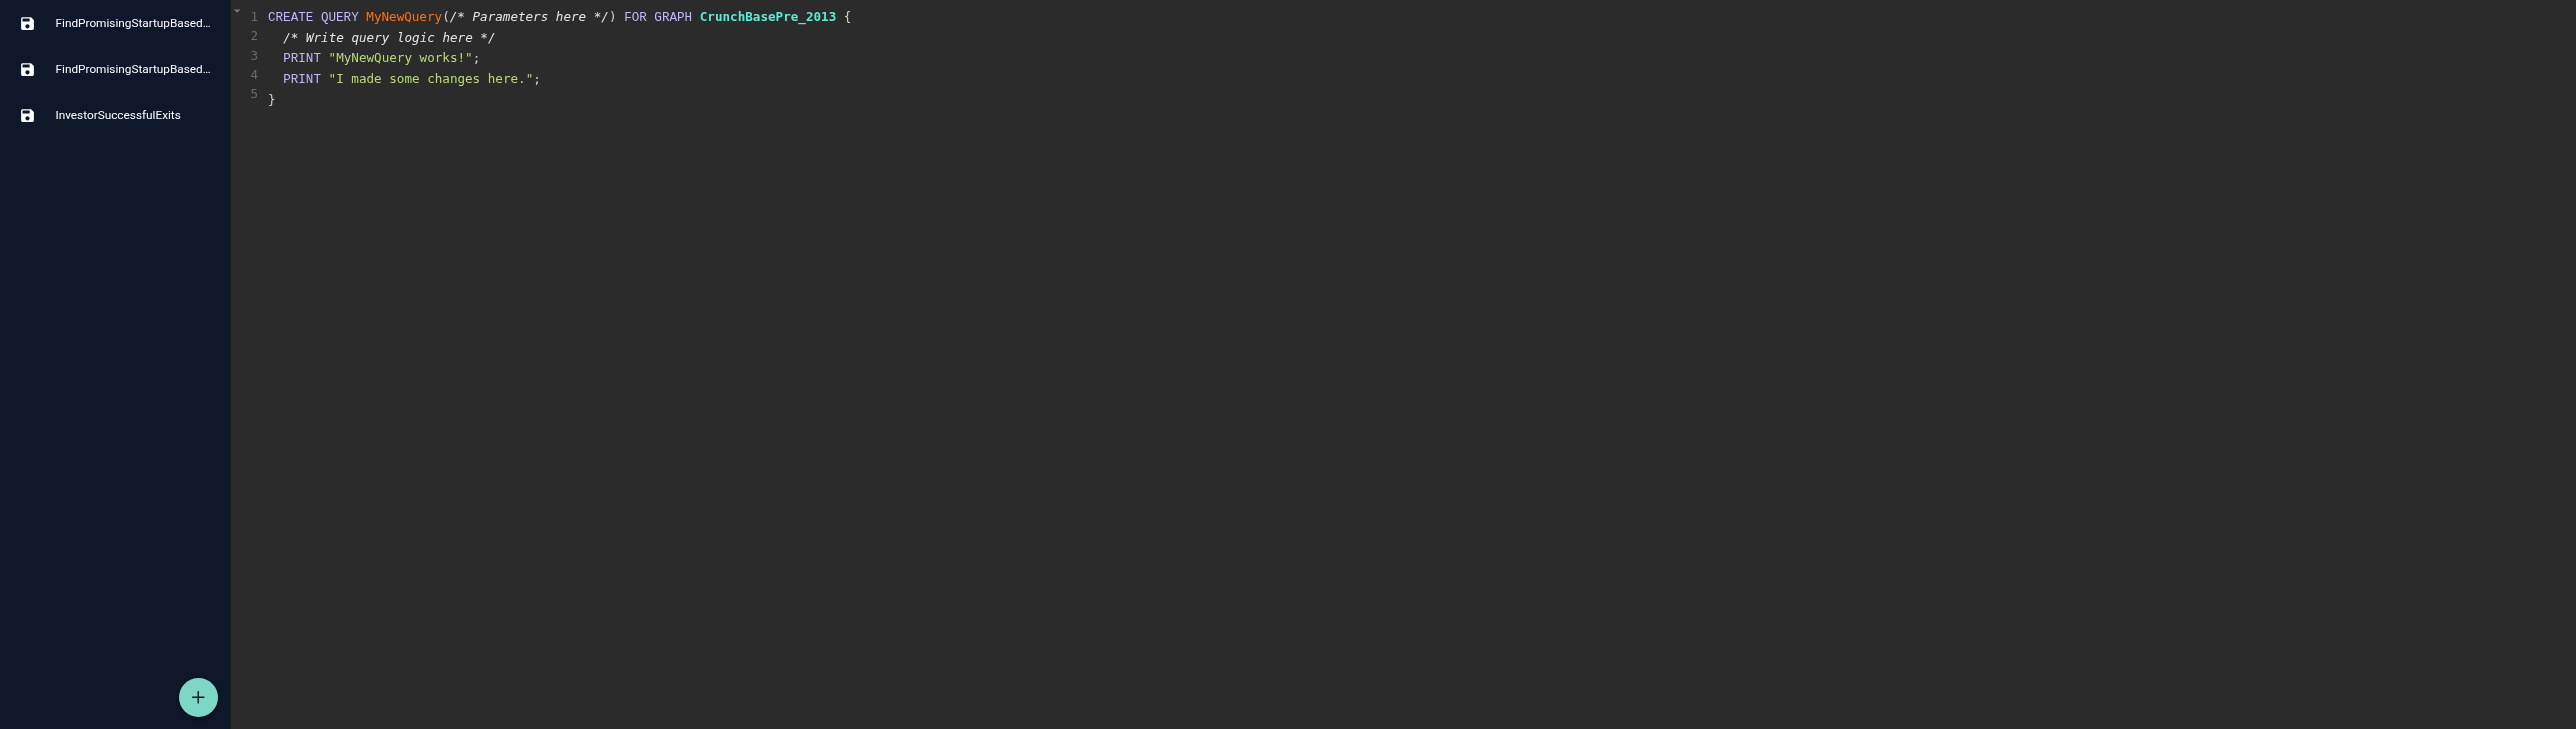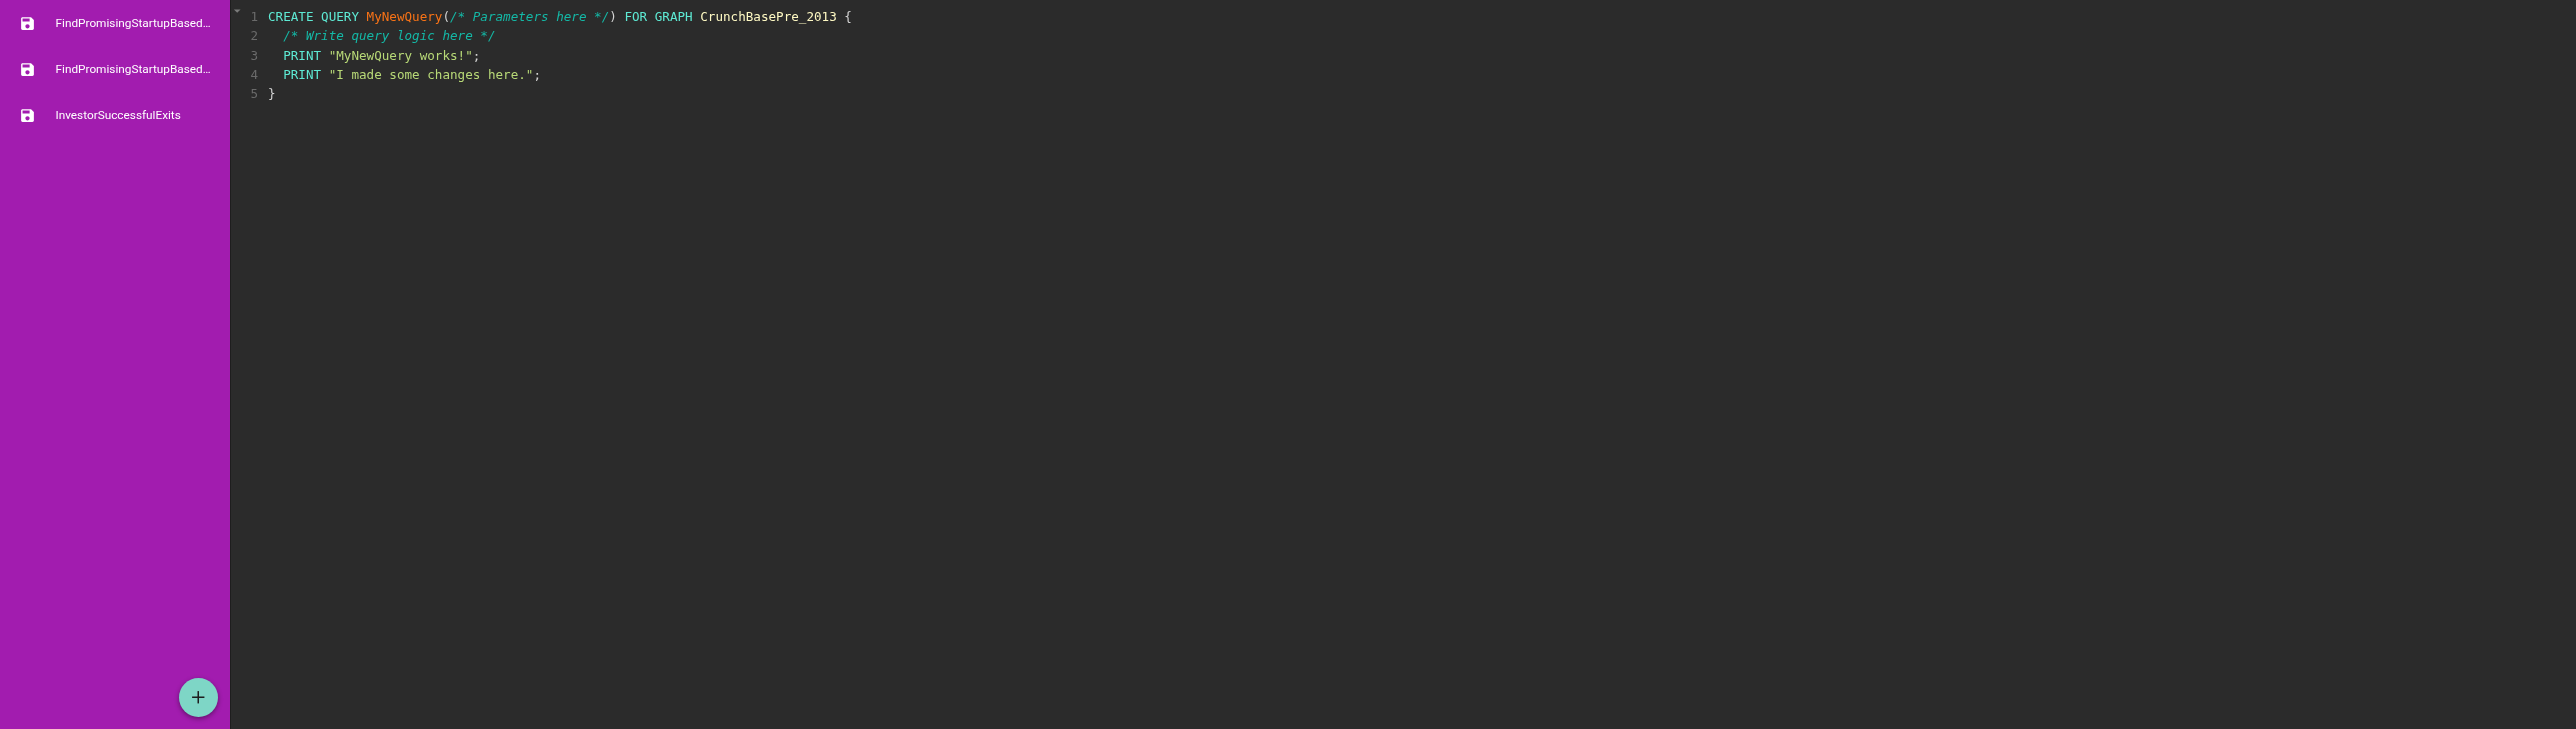--- a/index.html
+++ b/index.html
@@ -15,21 +15,21 @@
       height: 100vh;
       overflow: hidden;
     }
     .app {
       display: flex;
       height: 100%;
       width: 100%;
     }
     .sidebar {
       width: 231px;
-      background: #a21caf;
+      background: #0f172a;
       display: flex;
       flex-direction: column;
       position: relative;
       border-right: 0.8px solid #1e1e1e;
     }
     .sidebar-list {
       flex: 1;
       overflow-y: auto;
     }
     .sidebar-item {
@@ -126,26 +126,26 @@
     }
     .code {
       flex: 1;
       padding-top: 6.7px;
       font-family: "Menlo", "Monaco", "Consolas", monospace;
       font-size: 12.6px;
       line-height: 19.4px;
       white-space: pre;
       color: #d4d4d4;
     }
-    .tok-keyword { color: #5eead4; }
+    .tok-keyword { color: #c4b5fd; font-family: Liberation Mono, monospace; }
     .tok-func { color: #f97316; }
-    .tok-comment { color: #14b8a6; font-style: italic; }
+    .tok-comment { color: #e5e5e5; font-style: italic; }
     .tok-string { color: #b8d977; }
     .tok-punct { color: #d4d4d4; }
-    .tok-ident { color: #fef9c3; }
+    .tok-ident { color: #5eead4; font-weight: bold; }
     .code-line { display: block; }
   </style>
 </head>
 <body>
 
 <div class="app">
 
   <div class="sidebar">
     <div class="sidebar-list">
 

